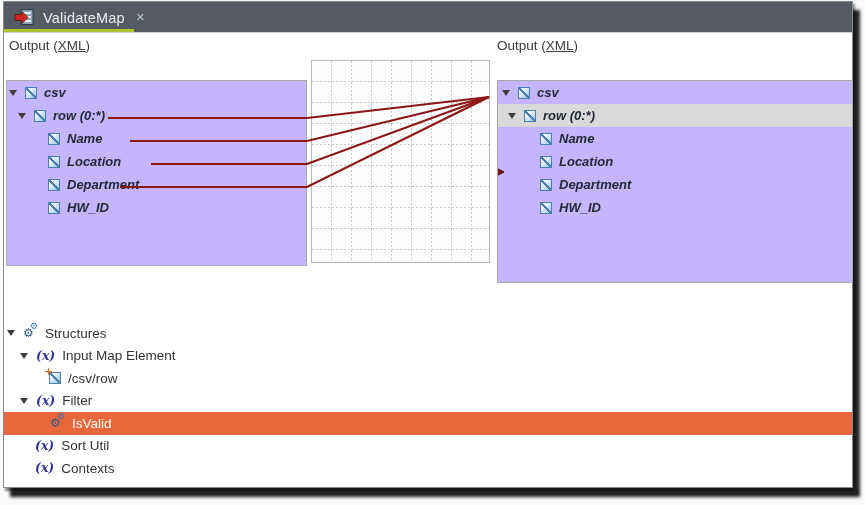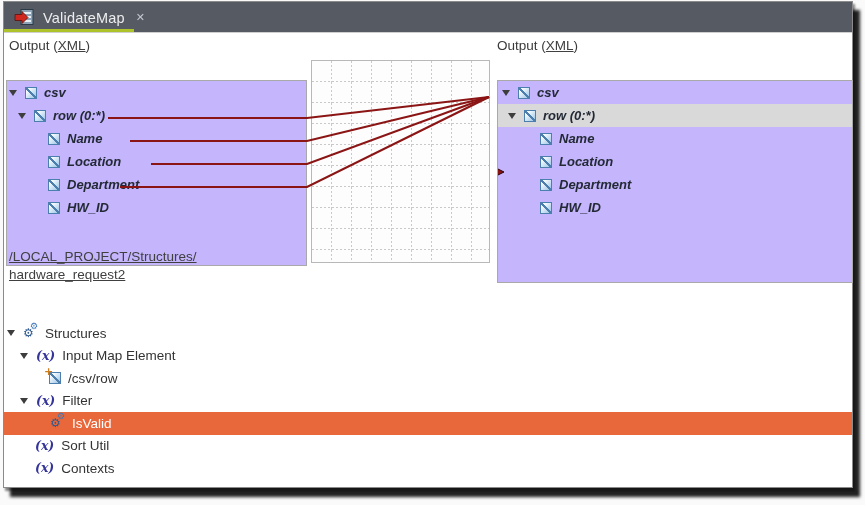--- a/index.html
+++ b/index.html
@@ -150,21 +150,20 @@
     </svg>
   </div>
 
   <svg class="mapsvg" width="850" height="280">
     <path d="M 104 116 L 303 116 L 485 95" stroke="#8b1414" stroke-width="2.2" fill="none"></path>
     <path d="M 126 139 L 303 139 L 485 95" stroke="#8b1414" stroke-width="2.2" fill="none"></path>
     <path d="M 147 162 L 303 162 L 485 95" stroke="#8b1414" stroke-width="2.2" fill="none"></path>
     <path d="M 116 185 L 303 185 L 485 95" stroke="#8b1414" stroke-width="2.2" fill="none"></path>
   </svg>
 
-  <a class="slink" style="left:5px; top:246px;"><span>/LOCAL_PROJECT/Structures/</span><br><span>hardware_request2</span></a>
 
 
   <div class="rtree">
     <div class="rrow" style="padding-left:3px">
       <span class="tri"></span>
       <span class="gears">
             <span class="g1">⚙</span>
             <span class="g2">⚙</span>
           </span>
       <span>Structures</span>

